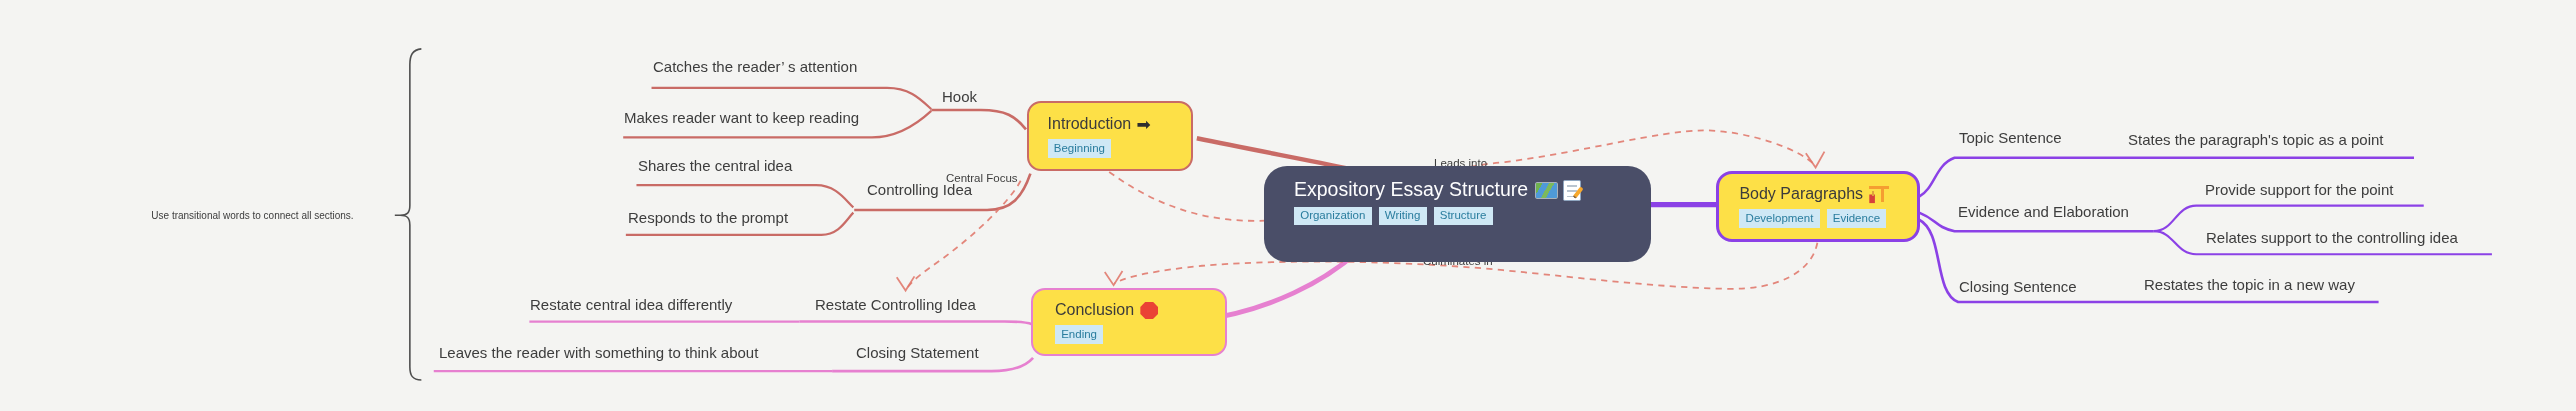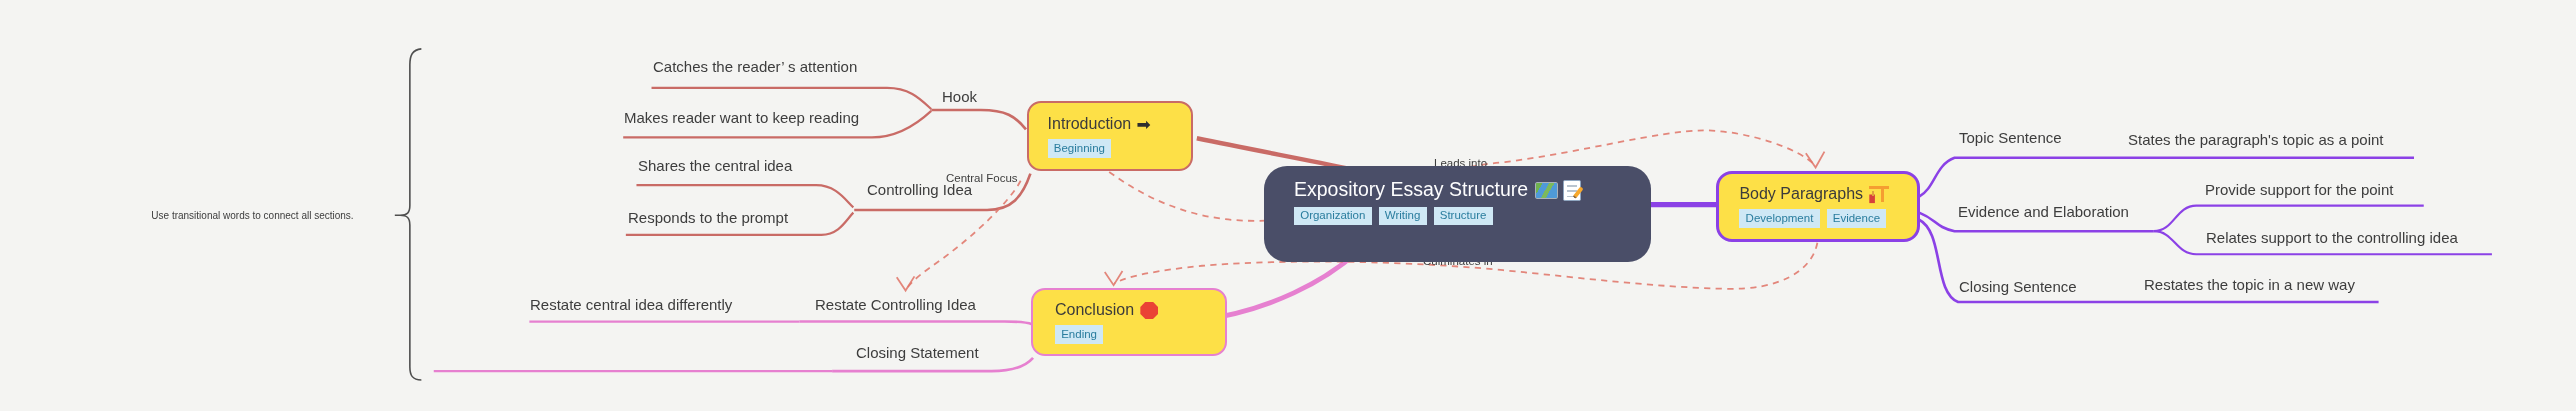--- a/index.html
+++ b/index.html
@@ -206,20 +206,21 @@
 
   <div class="topic" style="left:653px;top:58px">Catches the reader’ s attention</div>
   <div class="topic" style="left:942px;top:88px">Hook</div>
   <div class="topic" style="left:624px;top:109px">Makes reader want to keep reading</div>
   <div class="topic" style="left:638px;top:157px">Shares the central idea</div>
   <div class="topic" style="left:867px;top:181px">Controlling Idea</div>
   <div class="topic" style="left:628px;top:209px">Responds to the prompt</div>
 
   <div class="topic" style="left:530px;top:296px">Restate central idea differently</div>
   <div class="topic" style="left:815px;top:296px">Restate Controlling Idea</div>
+  <div class="topic" style="left:439px;top:344px">Leaves the reader with something to think about</div>
   <div class="topic" style="left:856px;top:344px">Closing Statement</div>
 
   <div class="topic" style="left:1959px;top:129px">Topic Sentence</div>
   <div class="topic" style="left:2128px;top:131px">States the paragraph's topic as a point</div>
   <div class="topic" style="left:2205px;top:181px">Provide support for the point</div>
   <div class="topic" style="left:1958px;top:203px">Evidence and Elaboration</div>
   <div class="topic" style="left:2206px;top:229px">Relates support to the controlling idea</div>
   <div class="topic" style="left:1959px;top:278px">Closing Sentence</div>
   <div class="topic" style="left:2144px;top:276px">Restates the topic in a new way</div>
 

